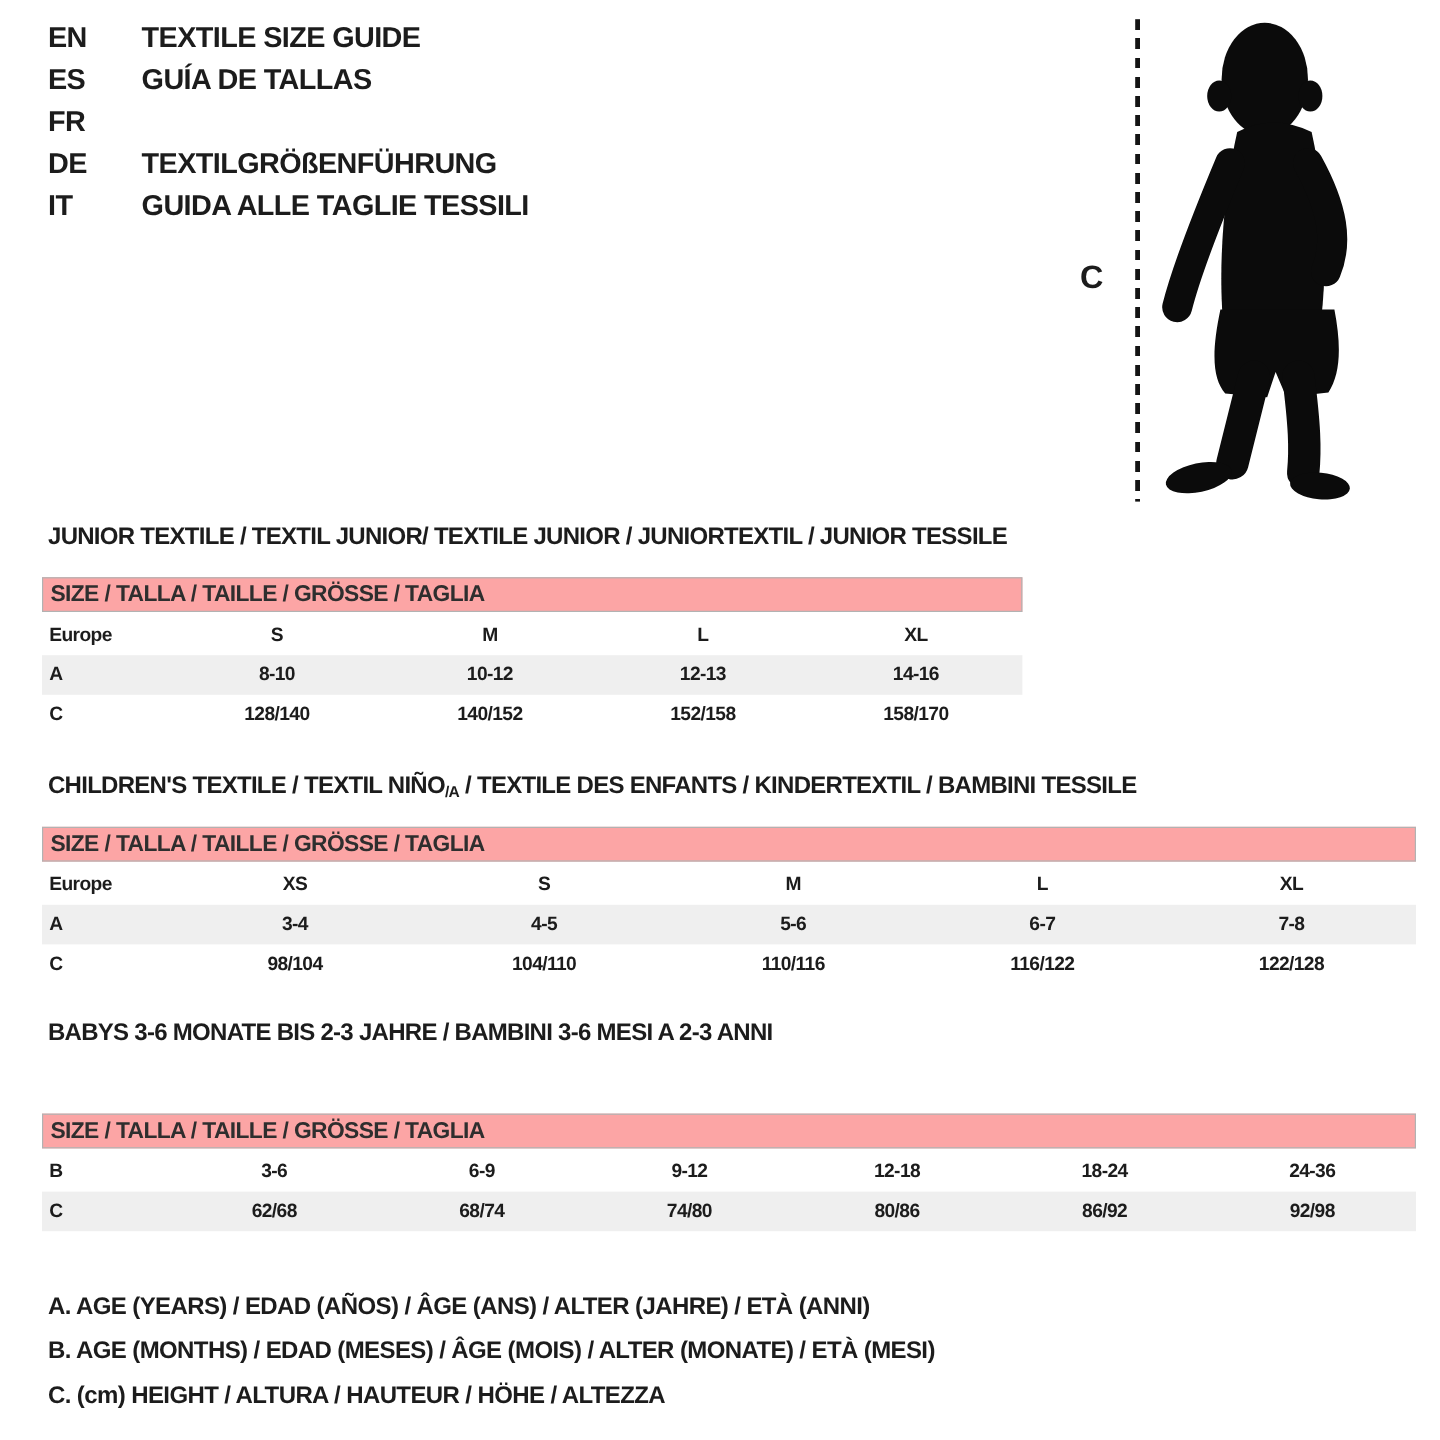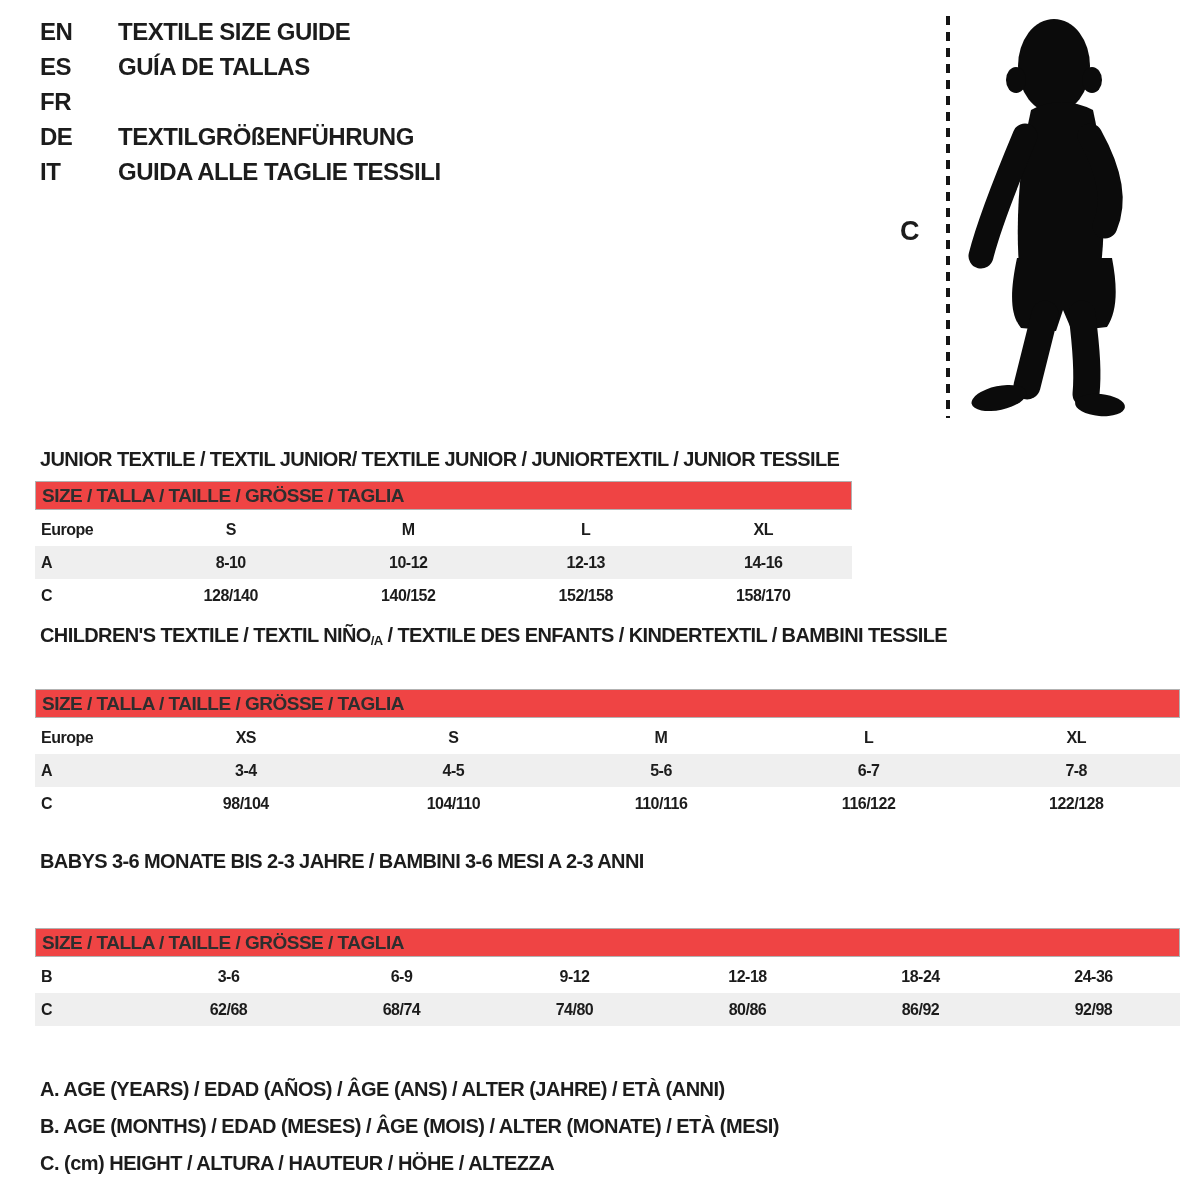--- a/index.html
+++ b/index.html
@@ -19,32 +19,32 @@
   
   .measure-line{
     left:946px;top:16px;width:4px;height:402px;
     background:repeating-linear-gradient(to bottom,#141414 0 9px,transparent 9px 16px);
   }
   .measure-label{left:900px;top:216px;font-size:27px;}
   .toddler{left:961px;top:14px;}
 
   
   .sec-heading{margin:0;font-size:20px;letter-spacing:-0.6px;white-space:nowrap;}
-  .h-junior{left:40px;top:436px;margin-top:12px;}
-  .h-children{left:40px;top:624px;}
+  .h-junior{left:40px;top:436px;}
+  .h-children{left:40px;top:644px;}
   .h-babies{left:40px;top:845px;line-height:33px;}
   .hsub{font-size:13px;vertical-align:-3px;}
 
   
   .table{left:35px;}
   .t-junior{top:481px;width:817px;}
   .t-children{top:689px;width:1145px;}
   .t-babies{top:928px;width:1145px;}
   .size-bar{
-    height:27px;line-height:27px;background:#ef4444;color:#2e2e2e;
+    height:27px;line-height:27px;background:#fca5a5;color:#2e2e2e;
     border:1px solid #b2b2b2;padding-left:6px;font-size:19px;letter-spacing:-0.5px;
     margin-bottom:3px;
   }
   .trow{display:grid;height:33px;line-height:33px;font-size:16px;letter-spacing:-0.5px;}
   .t-junior .trow{grid-template-columns:107px repeat(4,1fr);}
   .t-children .trow{grid-template-columns:107px repeat(5,1fr);}
   .t-babies .trow{grid-template-columns:107px repeat(6,1fr);}
   .r-stripe{background:#efefef;}
   .tlabel{padding-left:6px;text-align:left;}
   .tcell{text-align:center;}

